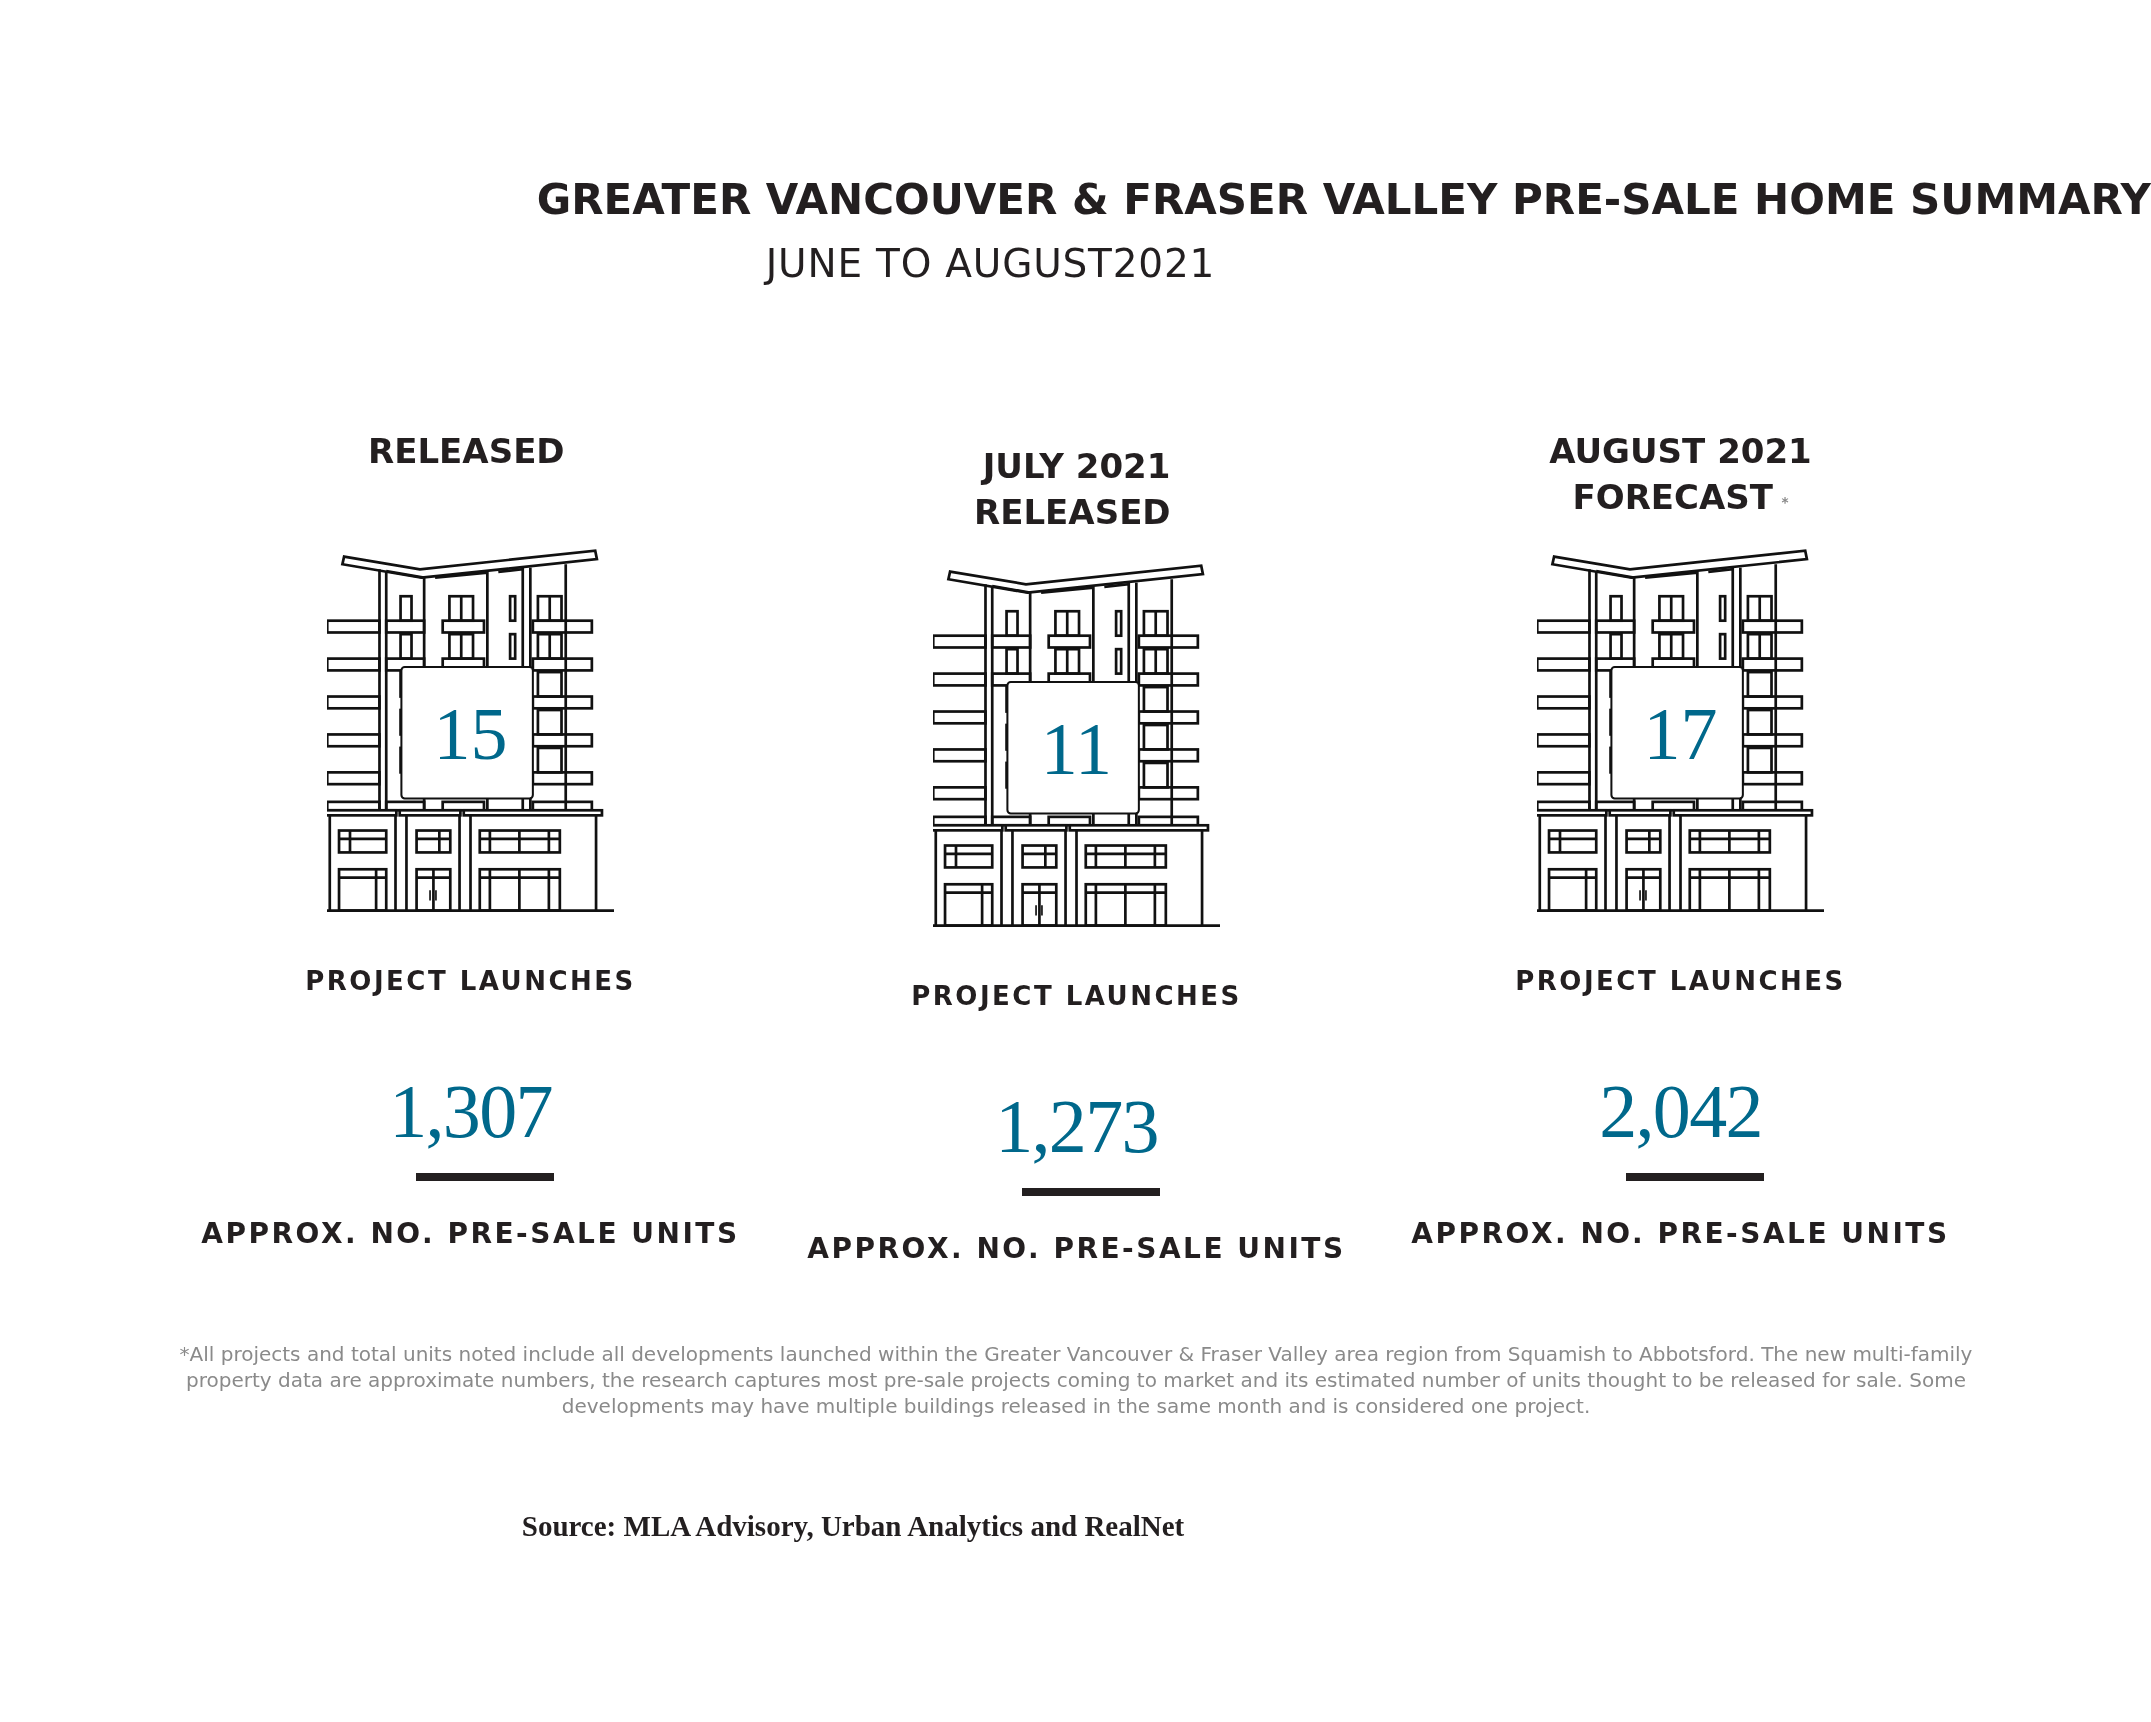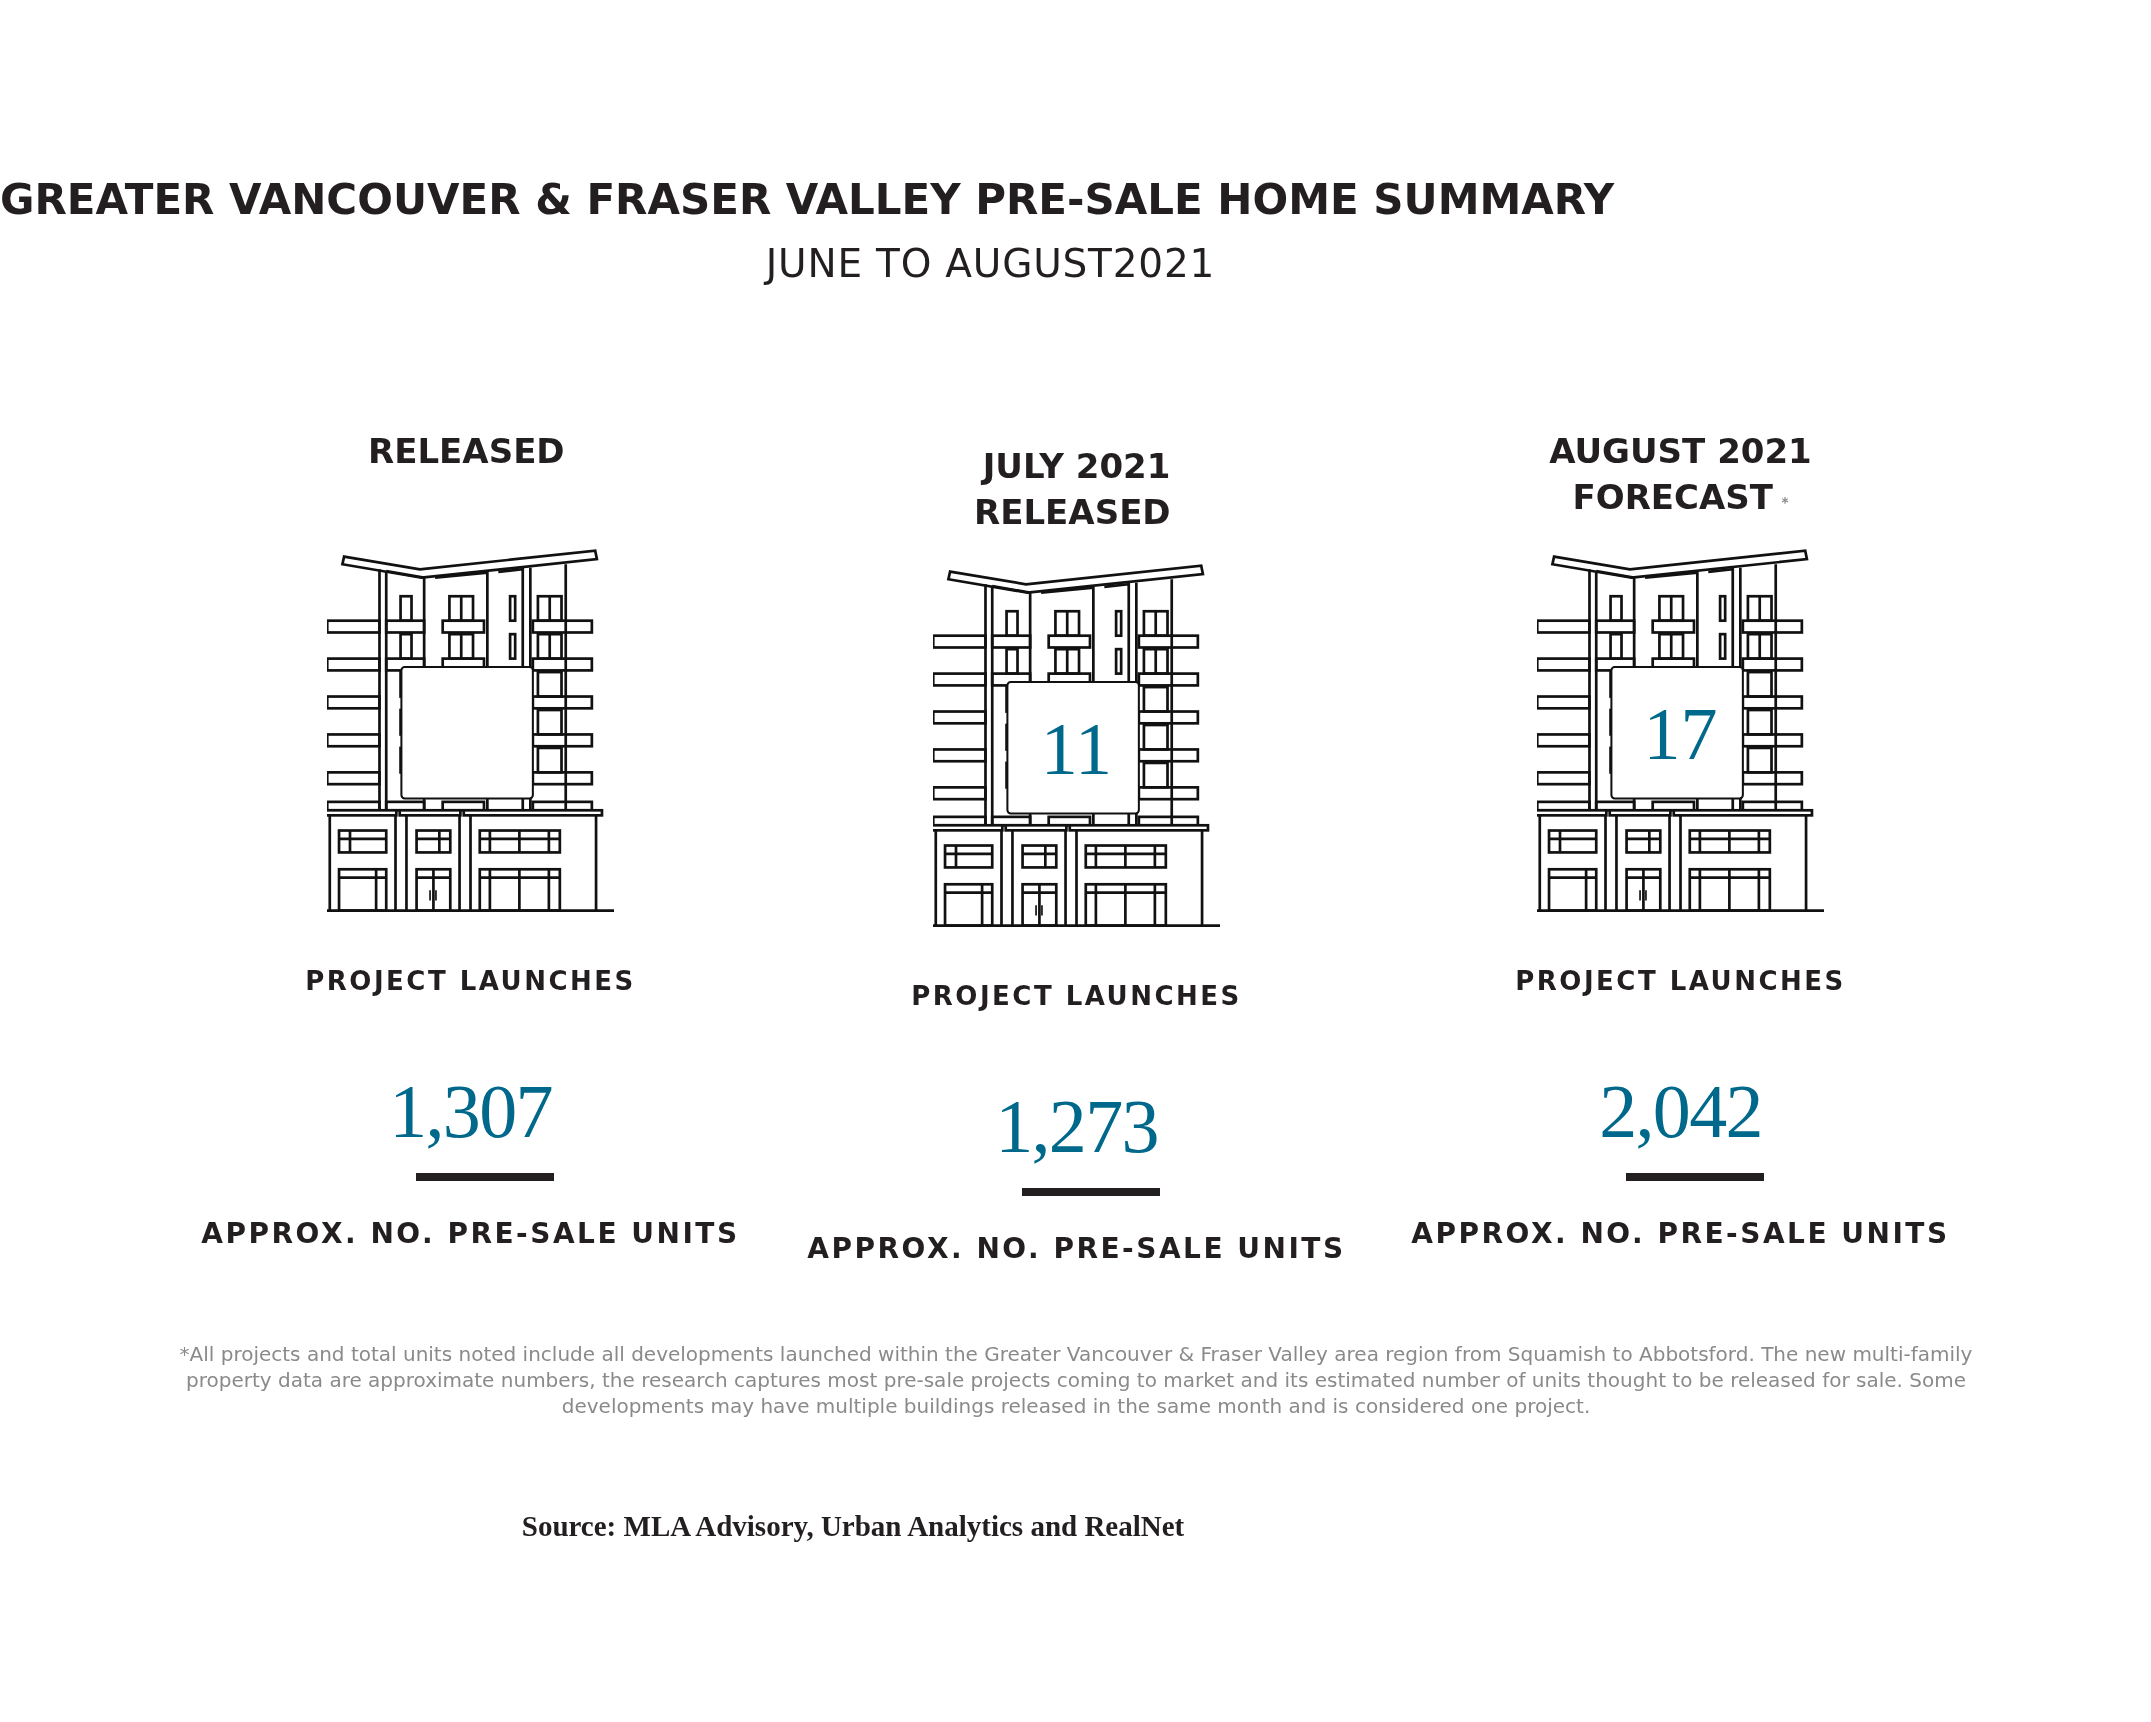--- a/index.html
+++ b/index.html
@@ -1,18 +1,18 @@
 <!DOCTYPE html>
 <html style="font-size:13.5px"><head>
 <meta charset="utf-8">
 <style>
   html, body { margin:0; padding:0; background:#ffffff; }
   body { width:2151px; height:1722px; position:relative; overflow:hidden;
          font-family:"Liberation Sans", sans-serif; color:#231f20; }
-  .title { position:absolute; left:0; width:2151px; top:175px; text-align:left;
+  .title { position:absolute; left:0; width:2151px; top:175px; text-align:right;
            font-family:"DejaVu Sans", sans-serif; font-weight:bold; font-size:42px; letter-spacing:0px; color:#231f20; }
   .subtitle { position:absolute; left:0; width:1981px; top:241px; text-align:center;
               font-family:"DejaVu Sans", sans-serif; font-weight:normal; font-size:39px; letter-spacing:0.8px; color:#231f20; }
   .col { position:absolute; top:0; width:641px; height:1265px; }
   .col-head { position:absolute; top:428px; left:0; width:641px; text-align:center;
               font-family:"DejaVu Sans", sans-serif; font-weight:bold; font-size:34px; line-height:46px; color:#231f20; }
   .col-head .star { font-size:13.5px; color:#888; vertical-align:top; position:relative; top:5px; margin-left:8.4px; }
   .bldg { position:absolute; left:177px; top:544px; width:287px; height:375px; }
   .bldg svg { width:287px; height:375px; display:block; }
   .launch-num { position:absolute; left:0; width:641px; top:692px; text-align:center;
@@ -137,20 +137,21 @@
         <line x1="193" y1="386" x2="193" y2="435"></line>
         <line x1="228" y1="386" x2="228" y2="435"></line>
         <line x1="263" y1="386" x2="263" y2="435"></line>
         <line x1="181" y1="396" x2="276" y2="396"></line>
 
   <line x1="-20" y1="435" x2="344" y2="435"></line>
 
   <rect x="88" y="146" width="156" height="156" rx="4" fill="#fff" stroke-width="2.4"></rect>
 </svg>
 </div>
+  <div class="launch-num">15</div>
   <div class="label lbl-launch">PROJECT LAUNCHES</div>
   <div class="units">1,307</div>
   <div class="bar"></div>
   <div class="label lbl-units">APPROX. NO. PRE-SALE UNITS</div>
 </div>
 
 <div class="col" style="left:756px;margin-top:15px;">
   <div class="col-head">
     <div>JULY 2021</div>
     <div><span>RELEASED</span><span class="star"></span></div>

